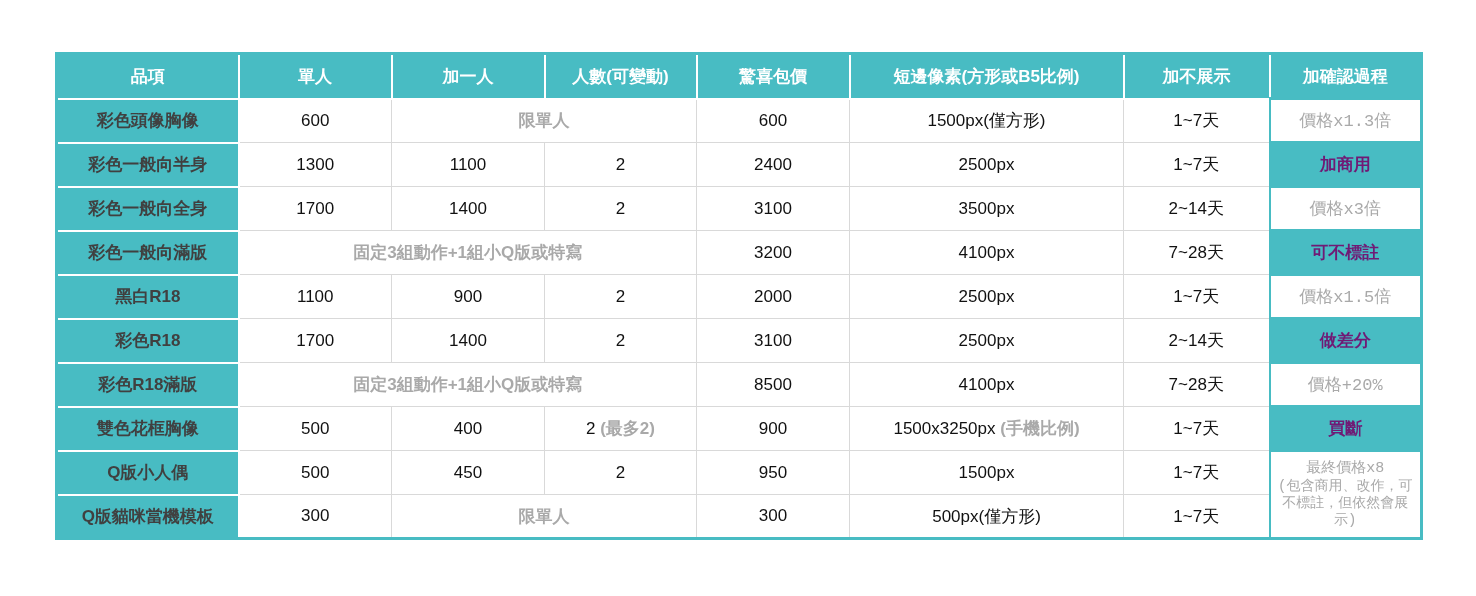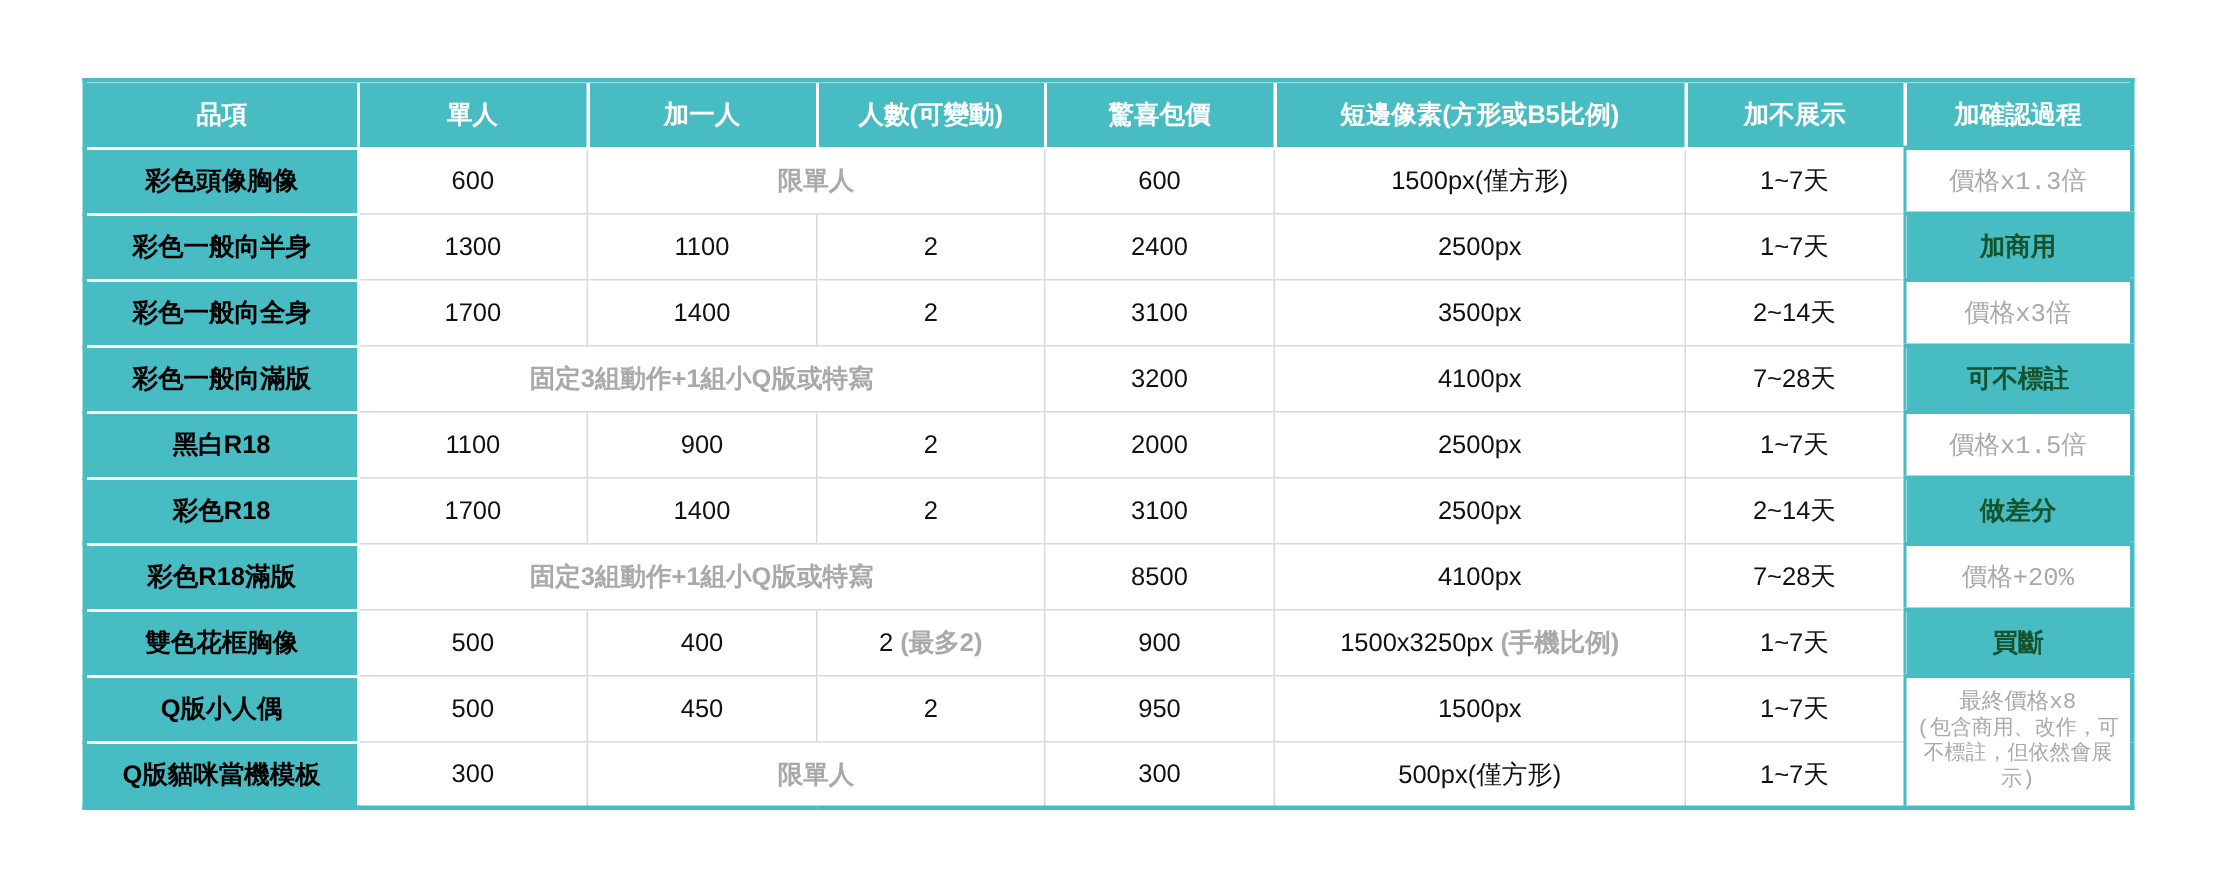--- a/index.html
+++ b/index.html
@@ -30,21 +30,21 @@
   tr.header-row { height: 45px; }
   .head {
     background: var(--teal);
     color: #ffffff;
     font-weight: bold;
     font-size: 17px;
     border: 2px solid #ffffff;
   }
   .item {
     background: var(--teal);
-    color: #000000;
+    color: #404040;
     font-weight: bold;
     font-size: 17px;
     border: 2px solid #ffffff;
   }
   .data {
     background: #ffffff;
     color: var(--ink);
     font-size: 17px;
     border: 1px solid var(--grid);
   }
@@ -52,21 +52,21 @@
   .extra {
     background: #ffffff;
     color: var(--muted);
     font-size: 17px;
     border: 2px solid var(--teal);
     border-top-width: 3px;
     font-family: Liberation Mono, monospace;
   }
   .extra.hl {
     background: var(--teal);
-    color: #14532d;
+    color: #701a75;
     font-weight: bold;
   }
   .extra.merged {
     font-size: 14px;
     line-height: 1.22;
     padding: 2px 5px;
   }
   .extra.merged .t { font-size: 15px; display: block; text-align: center; }
 </style>
 </head>

